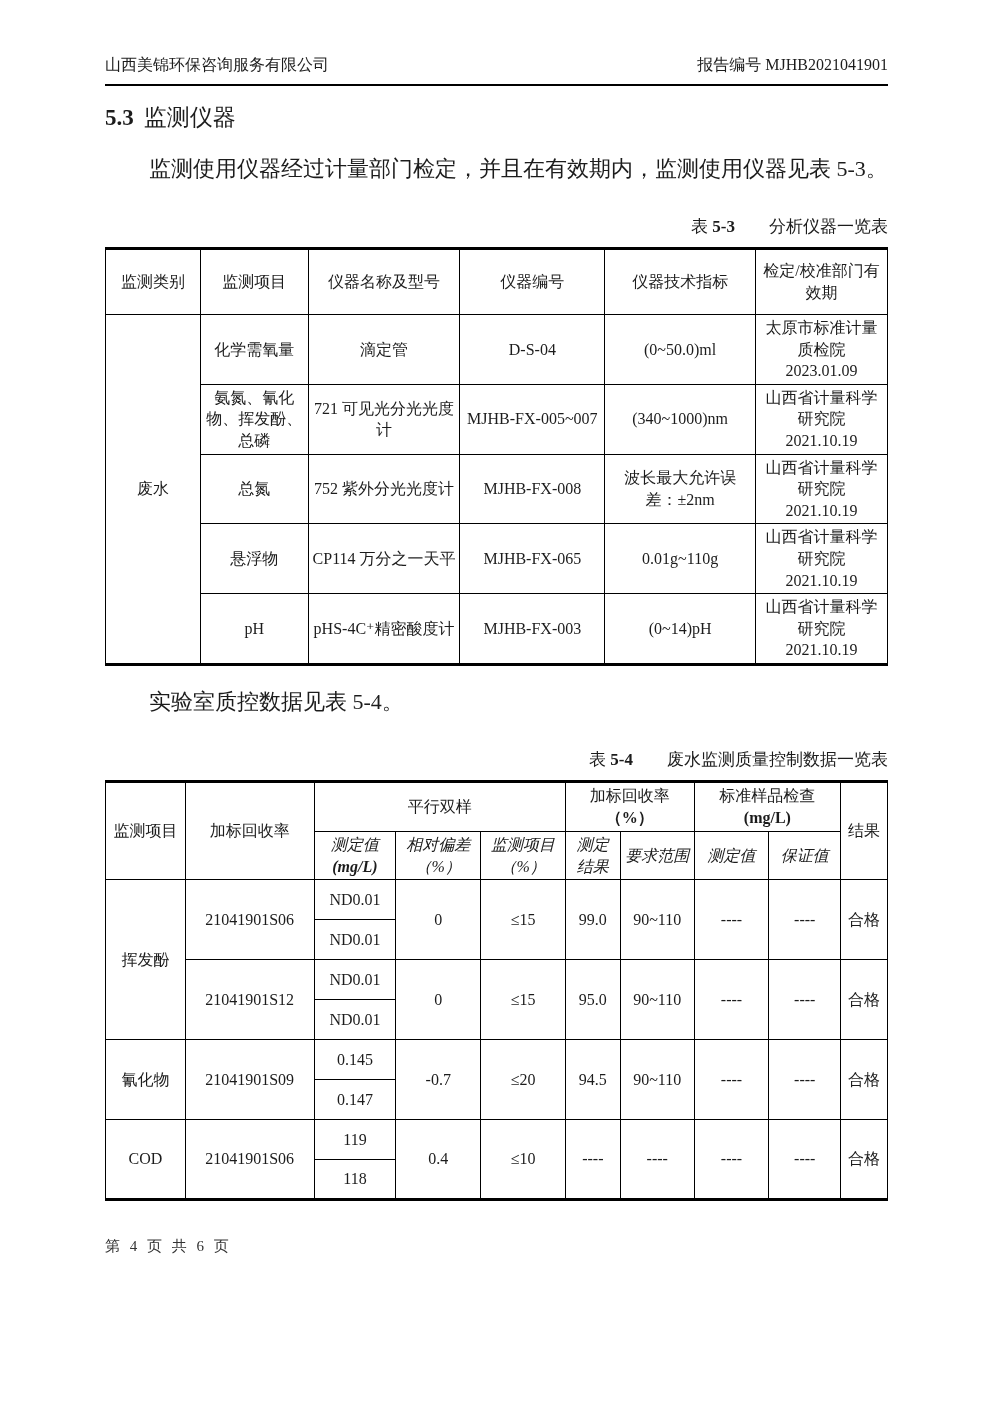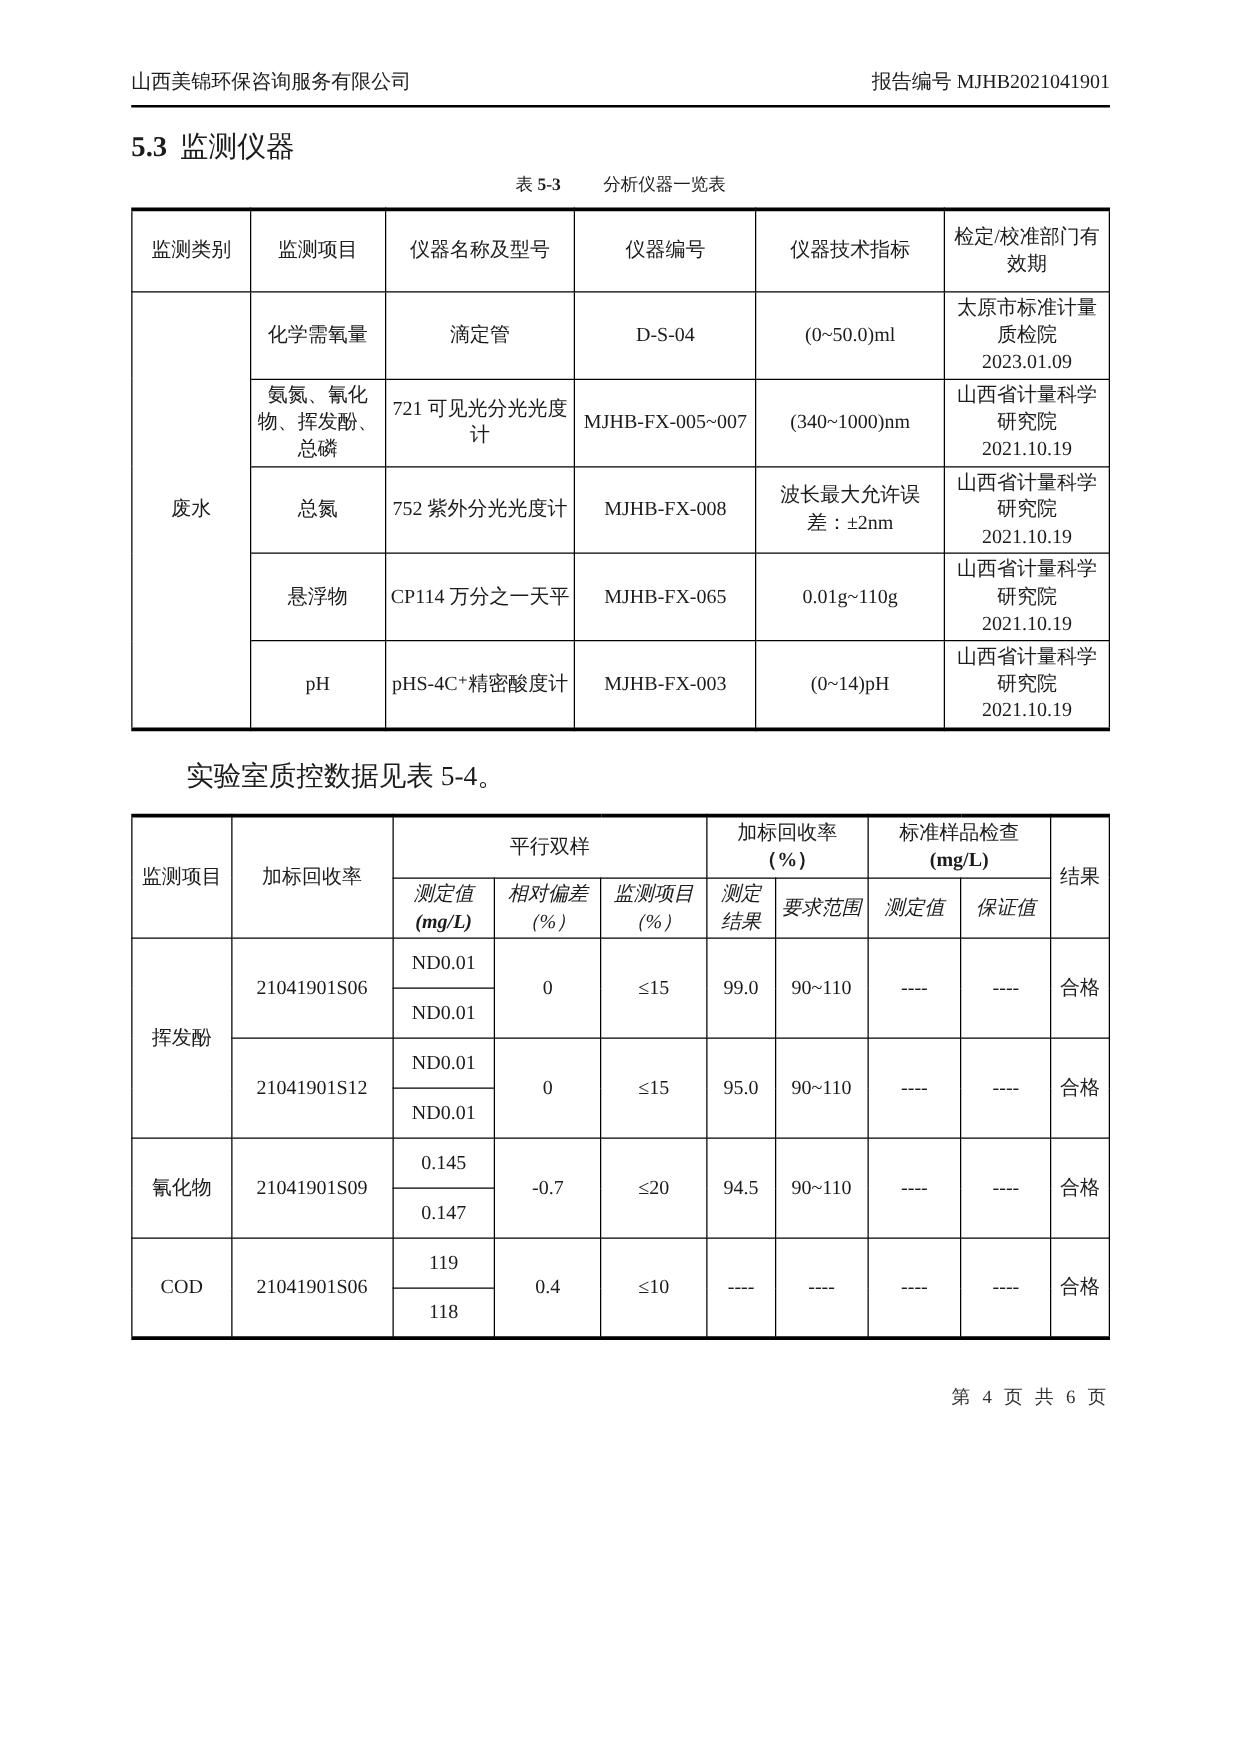--- a/index.html
+++ b/index.html
@@ -35,23 +35,23 @@
     margin-right: 10px;
   }
   .para {
     margin-top: 14px;
     font-size: 22px;
     line-height: 43px;
     text-indent: 2em;
     text-align: justify;
   }
   .caption {
-    text-align: center;
-    font-size: 14px;
-    margin-top: 6px;
+    text-align: right;
+    font-size: 17px;
+    margin-top: 25px;
   }
   .caption .cap-num { font-weight: bold; }
   .caption .cap-gap { display: inline-block; width: 34px; }
   table {
     border-collapse: collapse;
     table-layout: fixed;
     margin-top: 9px;
     border-top: 3px solid #000;
     border-bottom: 3px solid #000;
   }
@@ -64,21 +64,21 @@
     line-height: 1.35;
     padding: 2px 3px;
   }
   .t53 td, .t53 th { height: 66px; }
   .t54 tr { height: 40px; }
   .t54 .h1 { height: 50px; }
   .t54 .h2 { height: 43px; font-style: italic; }
   .bold { font-weight: bold; }
   .brk { word-break: break-all; }
   .footer {
-    text-align: right;
+    text-align: left;
     font-size: 15px;
     margin-top: 36px;
     letter-spacing: 3px;
     color: #333;
   }
 </style>
 </head>
 <body>
 
 <div class="page">
@@ -86,20 +86,21 @@
   <div class="hdr">
     <span>山西美锦环保咨询服务有限公司</span>
     <span>报告编号 MJHB2021041901</span>
   </div>
   <div class="hdr-rule"></div>
 
   <div class="section-h">
     <span class="num">5.3</span><span>监测仪器</span>
   </div>
 
+  <p class="para">监测使用仪器经过计量部门检定，并且在有效期内，监测使用仪器见表 5-3。</p>
 
   <div class="caption">
     <span>表 </span><span class="cap-num">5-3</span><span class="cap-gap"></span><span>分析仪器一览表</span>
   </div>
 
   <table class="t53">
     <colgroup>
       <col style="width:95px">
         <col style="width:108px">
         <col style="width:152px">
@@ -166,20 +167,23 @@
         <div>山西省计量科学研究院</div>
         <div>2021.10.19</div>
       </td>
     </tr>
   </tbody>
     </table>
 
 
   <p class="para">实验室质控数据见表 5-4。</p>
 
+  <div class="caption">
+    <span>表 </span><span class="cap-num">5-4</span><span class="cap-gap"></span><span>废水监测质量控制数据一览表</span>
+  </div>
 
   <table class="t54">
     <colgroup>
       <col style="width:80px">
         <col style="width:129px">
         <col style="width:82px">
       <col style="width:85px">
         <col style="width:85px">
         <col style="width:55px">
       <col style="width:74px">

